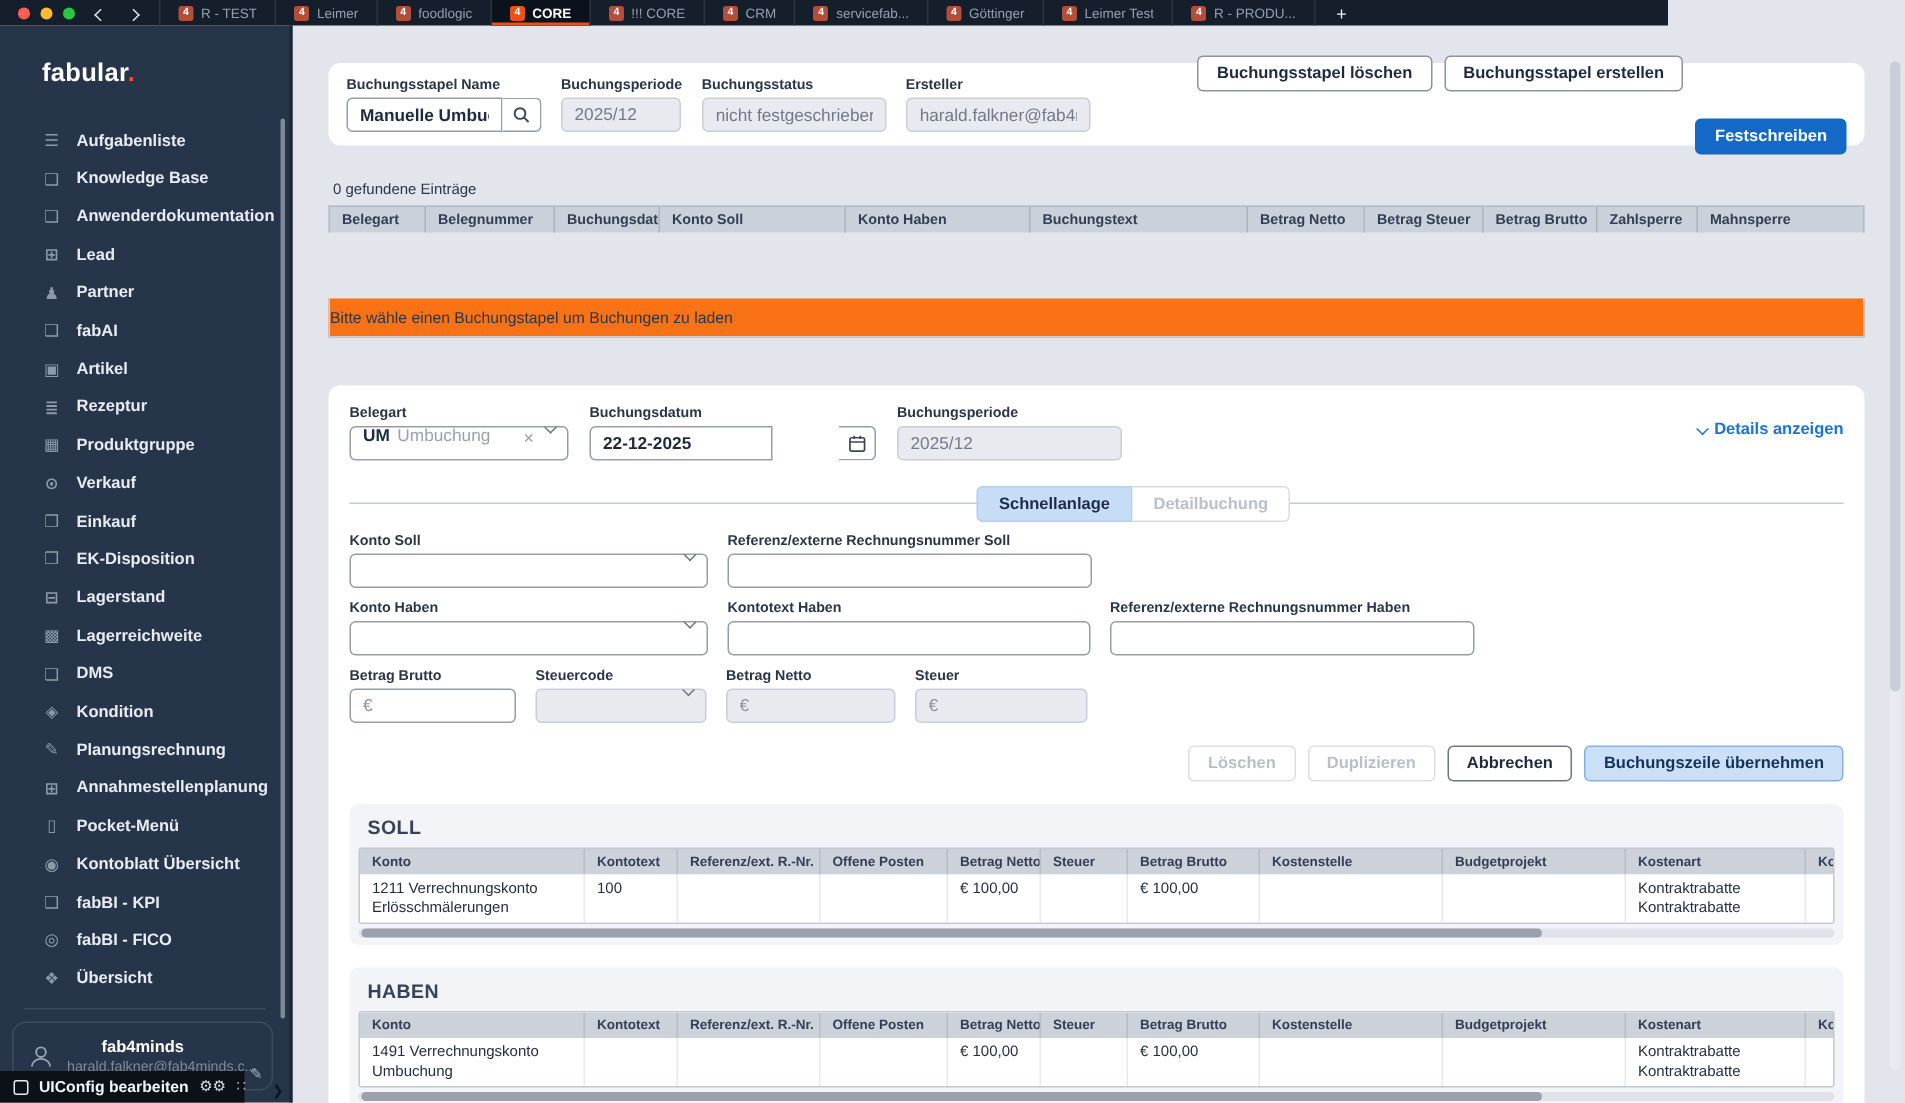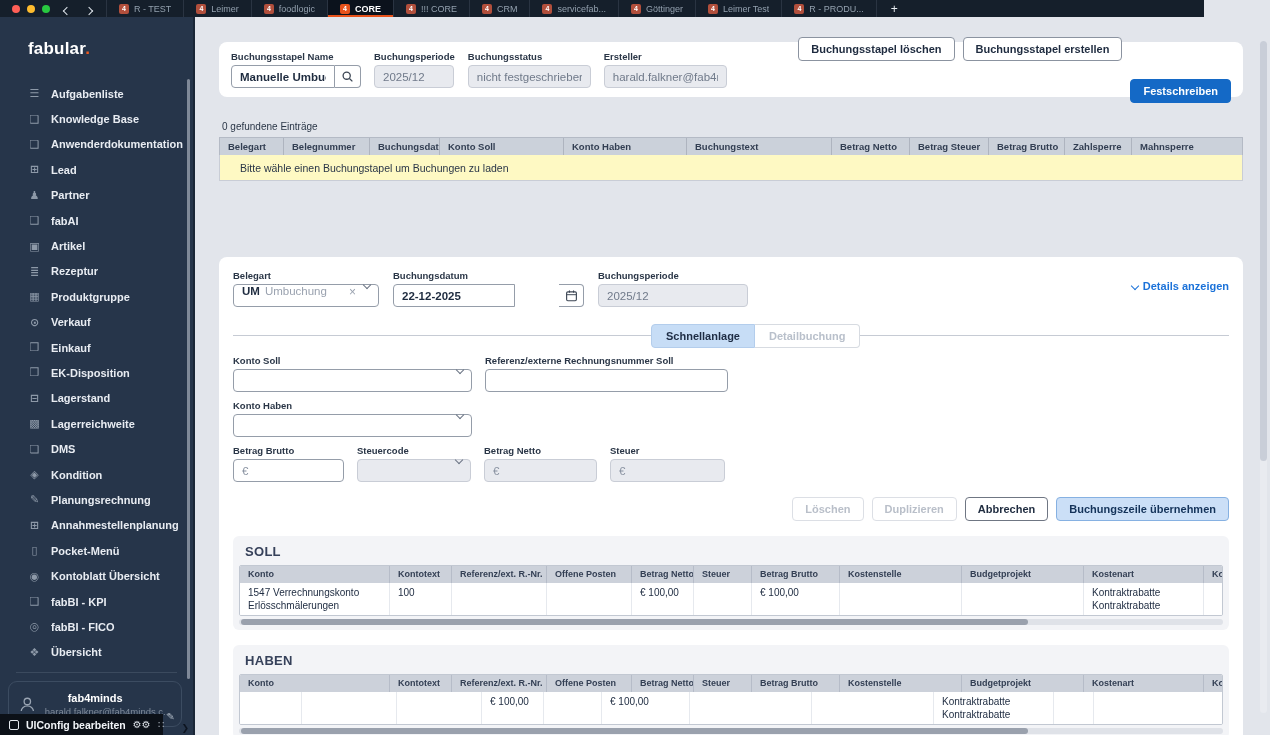--- a/index.html
+++ b/index.html
@@ -1,20 +1,20 @@
 <!DOCTYPE html>
 <html><head>
 <meta charset="utf-8">
 <style>
   * { margin:0; padding:0; box-sizing:border-box; }
   html,body { width:1270px; height:735px; overflow:hidden; }
   body { font-family:"Liberation Sans","DejaVu Sans",sans-serif; background:#e2e5eb; color:#1e2b3f; }
 
   
-  .titlebar { position:absolute; left:0; top:0; width:1204px; height:17px; background:#151f2b; display:flex; align-items:stretch; z-index:50; }
+  .titlebar { position:absolute; left:0; top:0; width:1112px; height:17px; background:#151f2b; display:flex; align-items:stretch; z-index:50; }
   .lights { display:flex; align-items:center; gap:7px; padding:0 14px 0 12px; }
   .light { width:8px; height:8px; border-radius:50%; }
   .light.r{background:#ff5f57}.light.y{background:#febc2e}.light.g{background:#28c840}
   .navarrows { display:flex; align-items:center; gap:16px; padding-right:14px; }
   .chev { width:6px; height:6px; border-right:1.6px solid #dfe5ec; border-bottom:1.6px solid #dfe5ec; display:inline-block; }
   .chev.left { transform:rotate(135deg); } .chev.right { transform:rotate(-45deg); }
   .tabstrip { display:flex; align-items:stretch; }
   .tab { display:flex; align-items:center; gap:5px; padding:0 12px; border-right:1px solid #2a3442; color:#93a0ae; font-size:9px; cursor:default; max-width:96px; }
   .tab:first-child { border-left:1px solid #2a3442; }
   .tab .tab-ico { width:10px; height:10px; border-radius:2px; background:#b14f3c; color:#fff; font-size:7px; font-weight:bold; display:flex; align-items:center; justify-content:center; flex:none; }
@@ -62,21 +62,21 @@
   .btn.primary { background:#1469c6; border-color:#1469c6; color:#fff;margin-top:42px; }
   .btn.softblue { background:#cbdff7; border-color:#86b1e2; color:#14335a; }
   .btn.disabled { border-color:#dcdfe5; color:#b9bfc9; font-weight:bold; }
   .btn.dark-border { border-color:#6f7683; }
 
   .count { position:absolute; left:25px; top:104px; font-size:10px; color:#2a3647; }
   .resulttable { position:absolute; left:22px; top:120px; width:1024px; }
   .rhead { display:flex; background:#cbd1da; height:18px; border:1px solid #b4bac5; border-bottom:none; }
   .rhead .th { font-size:9.5px; font-weight:600; color:#323e52; padding:3px 0 0 8px; border-right:1px solid #aeb4bf; white-space:nowrap; overflow:hidden; }
   .rhead .th:last-child { border-right:none; flex:1; }
-  .rempty { background:#fef9c3; height:26px; border:1px solid #c9cdd6; border-top:none; font-size:10.5px; color:#2a3647; display:flex; align-items:center; padding-left:20px; }
+  .rempty { background:#f97316; height:26px; border:1px solid #c9cdd6; border-top:none; font-size:10.5px; color:#2a3647; display:flex; align-items:center; padding-left:0;margin-top:44px; }
 
   .maincard { position:absolute; left:22px; top:240px; width:1024px; height:487px; padding:13px 14px 12px 14px; }
   .rowA { display:flex; align-items:flex-start; }
   .selbox { height:23px; border:1px solid #959da9; border-radius:4px; background:#fff; display:flex; padding:0 8px; font-size:11.5px; }
   .selbox .code { font-weight:bold; }
   .selbox .stext { color:#9aa2af; margin-left:5px; }
   .selbox .clear { margin-left:auto; color:#9aa2af; font-size:12px; padding-right:8px; }
   .dchev { width:6px; height:6px; border-right:1.5px solid #6b7484; border-bottom:1.5px solid #6b7484; transform:rotate(45deg); margin-top:-3px; flex:none; }
   .dateinp { display:flex;gap:44px; }
   .dateinp .inp { width:122px; border-radius:4px 0 0 4px; }
@@ -401,20 +401,28 @@
           <label>Referenz/externe Rechnungsnummer Soll</label>
           <input class="inp" style="">
         </div>
       </div>
       <div class="frow">
         <div class="fcell w239">
           <label>Konto Haben</label>
           <div class="selbox empty">
               <span class="dchev"></span>
             </div>
+        </div>
+        <div class="fcell w242">
+          <label>Kontotext Haben</label>
+          <input class="inp" style="">
+        </div>
+        <div class="fcell w243">
+          <label>Referenz/externe Rechnungsnummer Haben</label>
+          <input class="inp" style="">
         </div>
       </div>
       <div class="frow">
         <div class="fcell w111">
           <label>Betrag Brutto</label>
           <input class="inp" placeholder="€" style="">
         </div>
         <div class="fcell w114">
           <label>Steuercode</label>
           <div class="selbox empty dis">
@@ -450,21 +458,21 @@
             <div class="th" style="width: 62px;">Betrag Netto</div>
             <div class="th" style="width: 58px;">Steuer</div>
             <div class="th" style="width: 88px;">Betrag Brutto</div>
             <div class="th" style="width: 122px;">Kostenstelle</div>
             <div class="th" style="width: 122px;">Budgetprojekt</div>
             <div class="th" style="width: 120px;">Kostenart</div>
             <div class="th" style="width: 40px;">Kos</div>
           </div>
         <div>
             <div class="grow">
-              <div class="td" style="width: 150px;">1547 Verrechnungskonto
+              <div class="td" style="width: 150px;">1211 Verrechnungskonto
 Erlösschmälerungen</div>
               <div class="td" style="width: 62px;">100</div>
               <div class="td" style="width: 95px;"></div>
               <div class="td" style="width: 85px;"></div>
               <div class="td" style="width: 62px;">€ 100,00</div>
               <div class="td" style="width: 58px;"></div>
               <div class="td" style="width: 88px;">€ 100,00</div>
               <div class="td" style="width: 122px;"></div>
               <div class="td" style="width: 122px;"></div>
               <div class="td" style="width: 120px;">Kontraktrabatte
@@ -489,20 +497,21 @@
             <div class="th" style="width: 62px;">Betrag Netto</div>
             <div class="th" style="width: 58px;">Steuer</div>
             <div class="th" style="width: 88px;">Betrag Brutto</div>
             <div class="th" style="width: 122px;">Kostenstelle</div>
             <div class="th" style="width: 122px;">Budgetprojekt</div>
             <div class="th" style="width: 120px;">Kostenart</div>
             <div class="th" style="width: 40px;">Kos</div>
           </div>
         <div>
             <div class="grow">
+              <div class="td" style="width: 150px;">1491 Verrechnungskonto Umbuchung</div>
               <div class="td" style="width: 62px;"></div>
               <div class="td" style="width: 95px;"></div>
               <div class="td" style="width: 85px;"></div>
               <div class="td" style="width: 62px;">€ 100,00</div>
               <div class="td" style="width: 58px;"></div>
               <div class="td" style="width: 88px;">€ 100,00</div>
               <div class="td" style="width: 122px;"></div>
               <div class="td" style="width: 122px;"></div>
               <div class="td" style="width: 120px;">Kontraktrabatte
 Kontraktrabatte</div>

